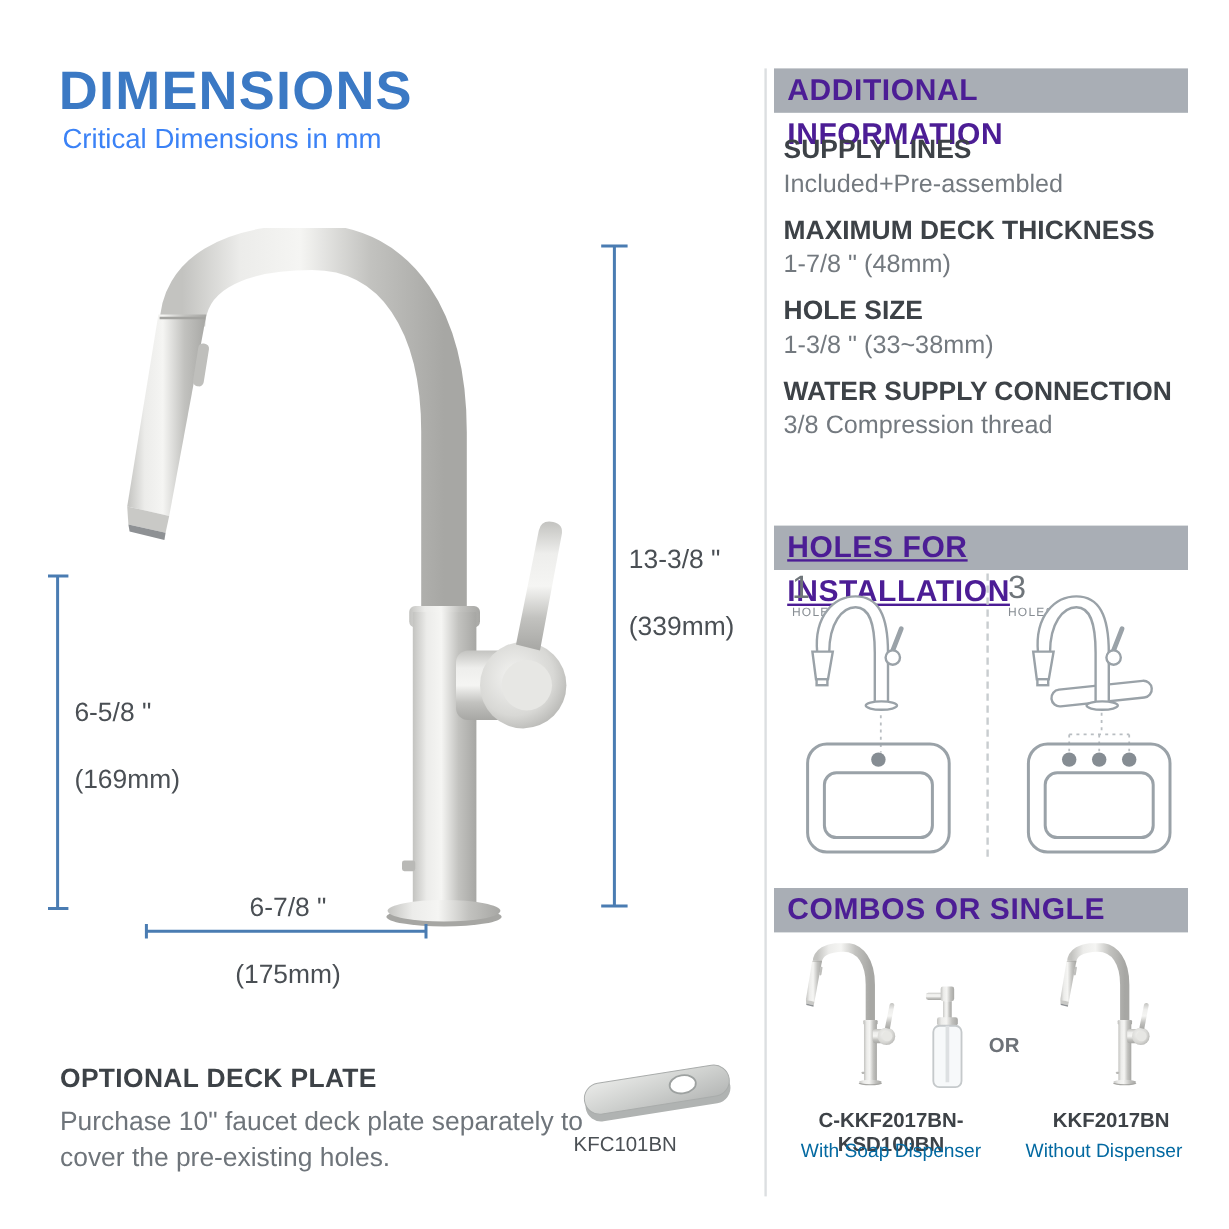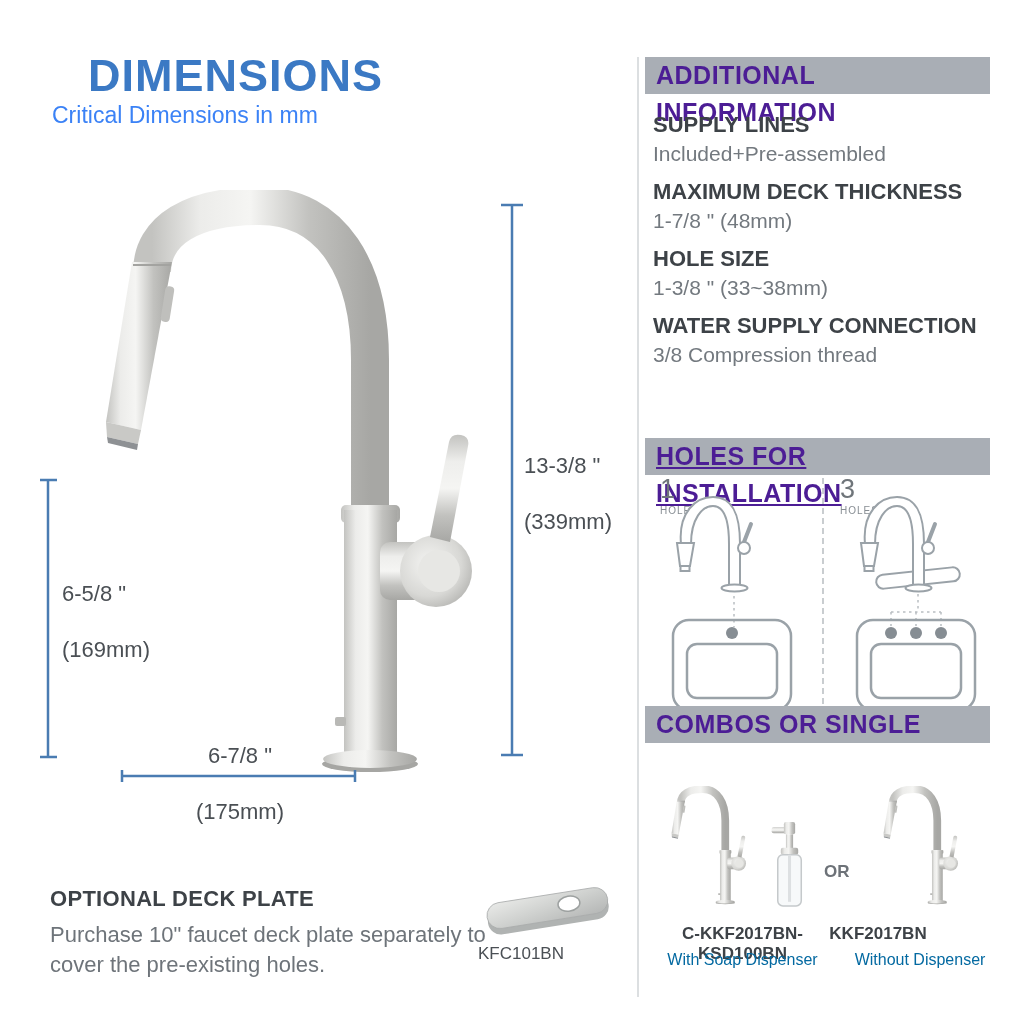--- a/index.html
+++ b/index.html
@@ -1,19 +1,19 @@
 <!DOCTYPE html>
 <html><head>
 <meta charset="utf-8">
 <style>
   html,body{margin:0;padding:0;background:#fff;}
   #stage{position:relative;width:1024px;height:1024px;background:#ffffff;overflow:hidden;
          font-family:"Liberation Sans","DejaVu Sans",sans-serif;}
   .abs{position:absolute;}
-  .title{left:49px;top:50px;font-size:45px;font-weight:bold;color:#3b79c4;letter-spacing:1px;margin-left:39px;}
+  .title{left:49px;top:50px;font-size:45px;font-weight:bold;color:#3b79c4;letter-spacing:1px;}
   .subtitle{left:52px;top:102px;font-size:23px;color:#3b82f6;}
   .dim-label{font-size:22px;color:#4a4f54;line-height:28px;white-space:pre-line;}
   .divider{left:637px;top:57px;width:2px;height:940px;background:#dcdfe1;}
   .hdr-bar{left:645px;width:345px;height:37px;background:#a9aeb5;color:#4c1d95;
            font-weight:bold;font-size:25px;line-height:37px;padding-left:11px;
            box-sizing:border-box;letter-spacing:.5px;}
   .spec-wrap{left:653px;top:112px;width:335px;}
   .spec-label{font-size:22px;font-weight:bold;color:#3d4247;margin-top:13px;}
   .spec-label:first-child{margin-top:0;}
   .spec-value{font-size:21px;color:#73797f;margin-top:4px;}
@@ -174,33 +174,33 @@
     <use href="#lf" transform="translate(8,14)"></use>
     <g stroke="#b9bec2" stroke-width="1.5" stroke-dasharray="2.5,3.5" fill="none">
       <path d="M 86 122 V 140 M 59 140 H 109 M 59 140 V 154 M 84 140 V 154 M 109 140 V 154"></path>
     </g>
     <use href="#sink" transform="translate(25,148)"></use>
     <circle cx="59" cy="161" r="6" fill="#868d93"></circle>
     <circle cx="84" cy="161" r="6" fill="#868d93"></circle>
     <circle cx="109" cy="161" r="6" fill="#868d93"></circle>
   </svg>
 
-  <div class="abs hdr-bar" style="top:706px;">COMBOS OR SINGLE</div>
+  <div class="abs hdr-bar" style="top:740px;">COMBOS OR SINGLE</div>
 
   <svg class="abs" style="left:658px;top:786px;" width="102" height="122" viewBox="0 0 500 600">
       <use href="#faucet-art"></use>
     </svg>
   <svg class="abs" style="left:768px;top:818px;" width="42" height="92" viewBox="0 0 40 90">
       <use href="#disp"></use>
     </svg>
 
   <div class="abs or-lbl">OR</div>
 
   <svg class="abs" style="left:870px;top:786px;" width="102" height="122" viewBox="0 0 500 600">
       <use href="#faucet-art"></use>
     </svg>
 
   <div class="abs combo-model" style="left:640px;top:924px;width:205px;">C-KKF2017BN-KSD100BN</div>
   <div class="abs combo-cap" style="left:640px;top:946px;width:205px;">With Soap Dispenser</div>
-  <div class="abs combo-model" style="left:803px;top:924px;width:150px;">KKF2017BN</div>
+  <div class="abs combo-model" style="left:851px;top:924px;width:150px;">KKF2017BN</div>
   <div class="abs combo-cap" style="left:845px;top:946px;width:150px;">Without Dispenser</div>
 
 </div>
 
 </body></html>

